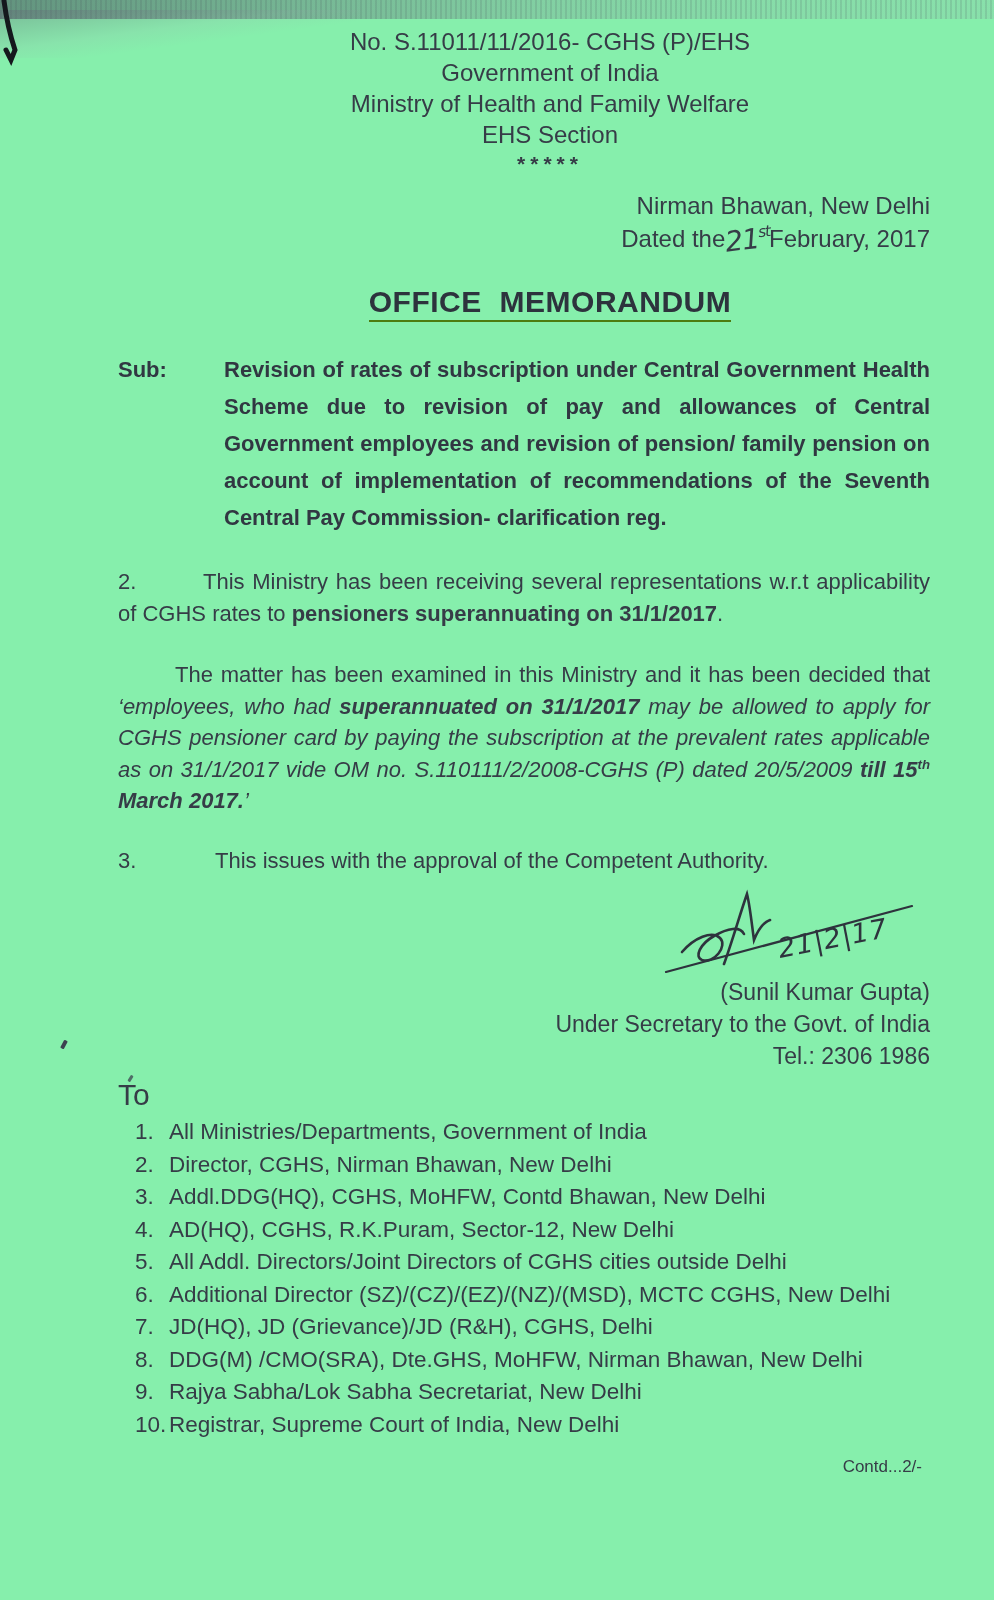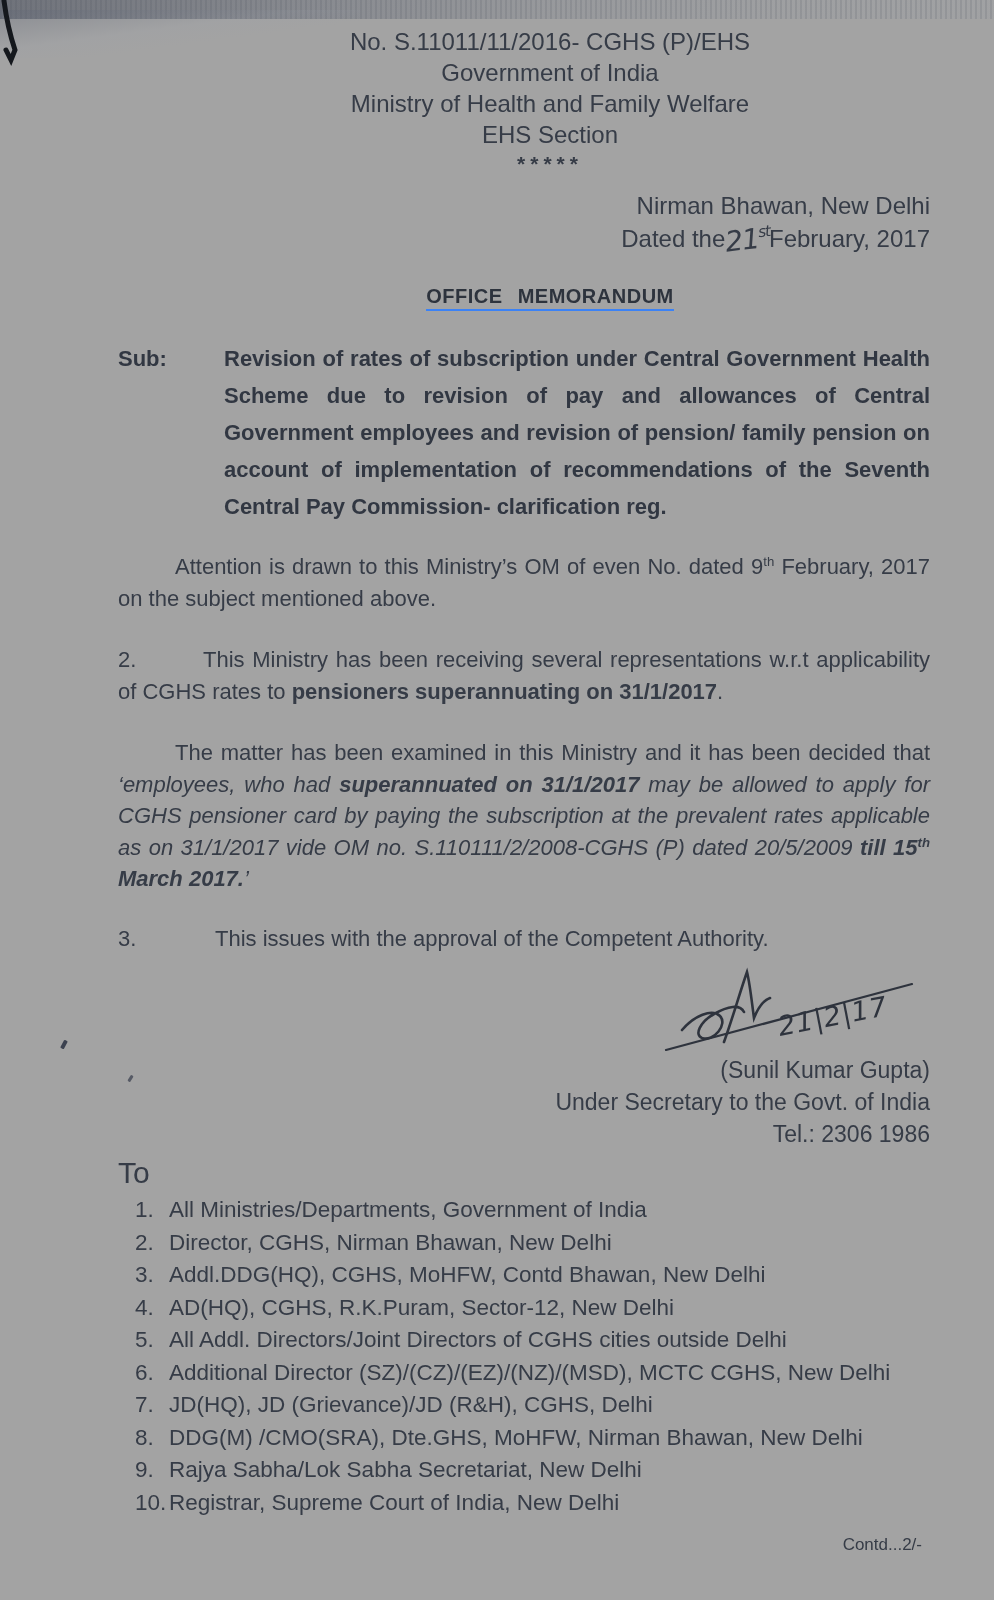--- a/index.html
+++ b/index.html
@@ -1,20 +1,20 @@
 <!DOCTYPE html>
 <html><head>
 <meta charset="utf-8">
 <style>
   html,body{margin:0;padding:0;background:#e9e9e9;}
   .page{
     position:relative;
     width:994px;height:1600px;
     margin:0 auto;
-    background:#a3a3a3;
+    background:#86efac;
     font-family:"Liberation Sans",sans-serif;
     color:#363c47;
     overflow:hidden;
   }
   
   .scan-band{
     position:absolute;top:0;left:0;right:0;height:19px;
     background:
       repeating-linear-gradient(90deg, rgba(70,76,88,.18) 0 2px, rgba(70,76,88,.04) 2px 5px),
       linear-gradient(90deg, rgba(72,78,92,.55) 0%, rgba(96,102,116,.38) 30%, rgba(128,134,146,.24) 55%, rgba(156,162,172,.16) 78%, rgba(172,178,188,.14) 100%);
@@ -41,23 +41,23 @@
     font-family:"DejaVu Sans",sans-serif;
     font-style:italic;font-size:28px;
     transform:rotate(-7deg) translateY(2px);
     letter-spacing:-1px;
     margin-right:-2px;
   }
   .handwrite .sup{font-size:55%;}
 
   .om-title{margin:30px 0 0;padding-left:52px;text-align:center;}
   .om-title span{
-    font-size:20px;font-weight:bold;color:#2d333d;
+    font-size:30px;font-weight:bold;color:#2d333d;
     word-spacing:9px;letter-spacing:.5px;
-    border-bottom:2px solid #3b82f6;padding-bottom:2px;
+    border-bottom:2px solid #4d7c0f;padding-bottom:2px;
   }
 
   .subject{display:flex;margin-top:32px;font-size:22px;font-weight:bold;color:#313742;gap:24px;}
   .subject .sub-label{flex:0 0 82px;line-height:37px;}
   .subject .sub-text{flex:1;margin:0;text-align:justify;line-height:37px;}
 
   .para{font-size:22px;line-height:31.5px;margin:0;}
   .just{text-align:justify;}
   .indent{text-indent:57px;}
   .p1{margin-top:26px;}
@@ -111,21 +111,20 @@
 
     <div class="om-title">
       <span>OFFICE MEMORANDUM</span>
     </div>
 
     <div class="subject">
       <span class="sub-label">Sub:</span>
       <p class="sub-text">Revision of rates of subscription under Central Government Health Scheme due to revision of pay and allowances of Central Government employees and revision of pension/ family pension on account of implementation of recommendations of the Seventh Central Pay Commission- clarification reg.</p>
     </div>
 
-    <p class="para just indent p1"><span>Attention is drawn to this Ministry’s OM of even No. dated 9</span><span class="sup">th</span><span> February, 2017 on the subject mentioned above.</span></p>
 
     <p class="para just p2"><span class="pnum w2">2.</span><span>This Ministry has been receiving several representations w.r.t applicability of CGHS rates to </span><b>pensioners superannuating on 31/1/2017</b><span>.</span></p>
 
     <p class="para just indent p3"><span>The matter has been examined in this Ministry and it has been decided that </span><span class="quote">‘employees, who had </span><b class="quote">superannuated on 31/1/2017</b><span class="quote"> may be allowed to apply for CGHS pensioner card by paying the subscription at the prevalent rates applicable as on 31/1/2017 vide OM no. S.110111/2/2008-CGHS (P) dated 20/5/2009 </span><b class="quote"><span>till 15</span><span class="sup">th</span><span> March 2017.</span></b><span class="quote">’</span></p>
 
     <p class="para p4"><span class="pnum w3">3.</span><span>This issues with the approval of the Competent Authority.</span></p>
 
     <div class="sig-block">
       <svg class="sig-svg" width="270" height="96" viewBox="0 0 270 96">
         <path d="M12,86 L258,20" stroke="#2e333d" stroke-width="2.2" fill="none" stroke-linecap="round"></path>

